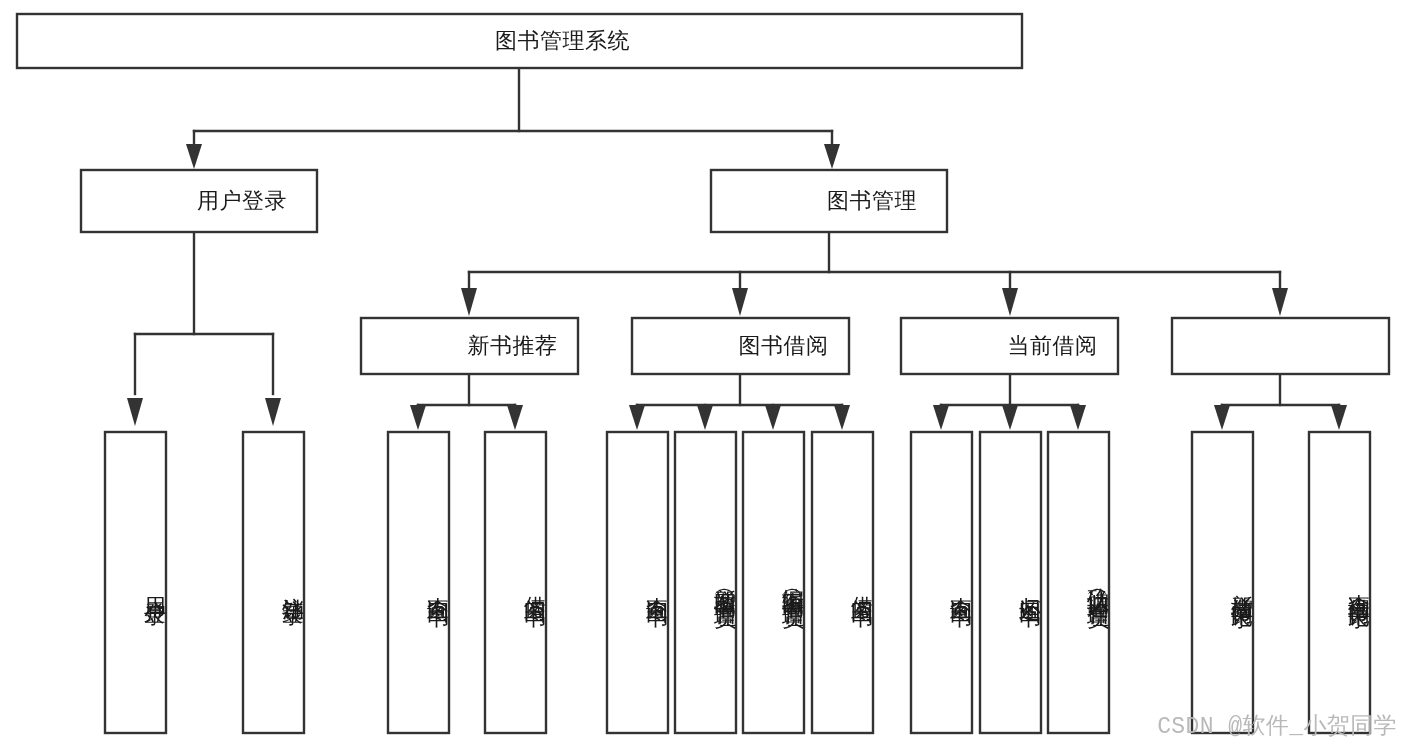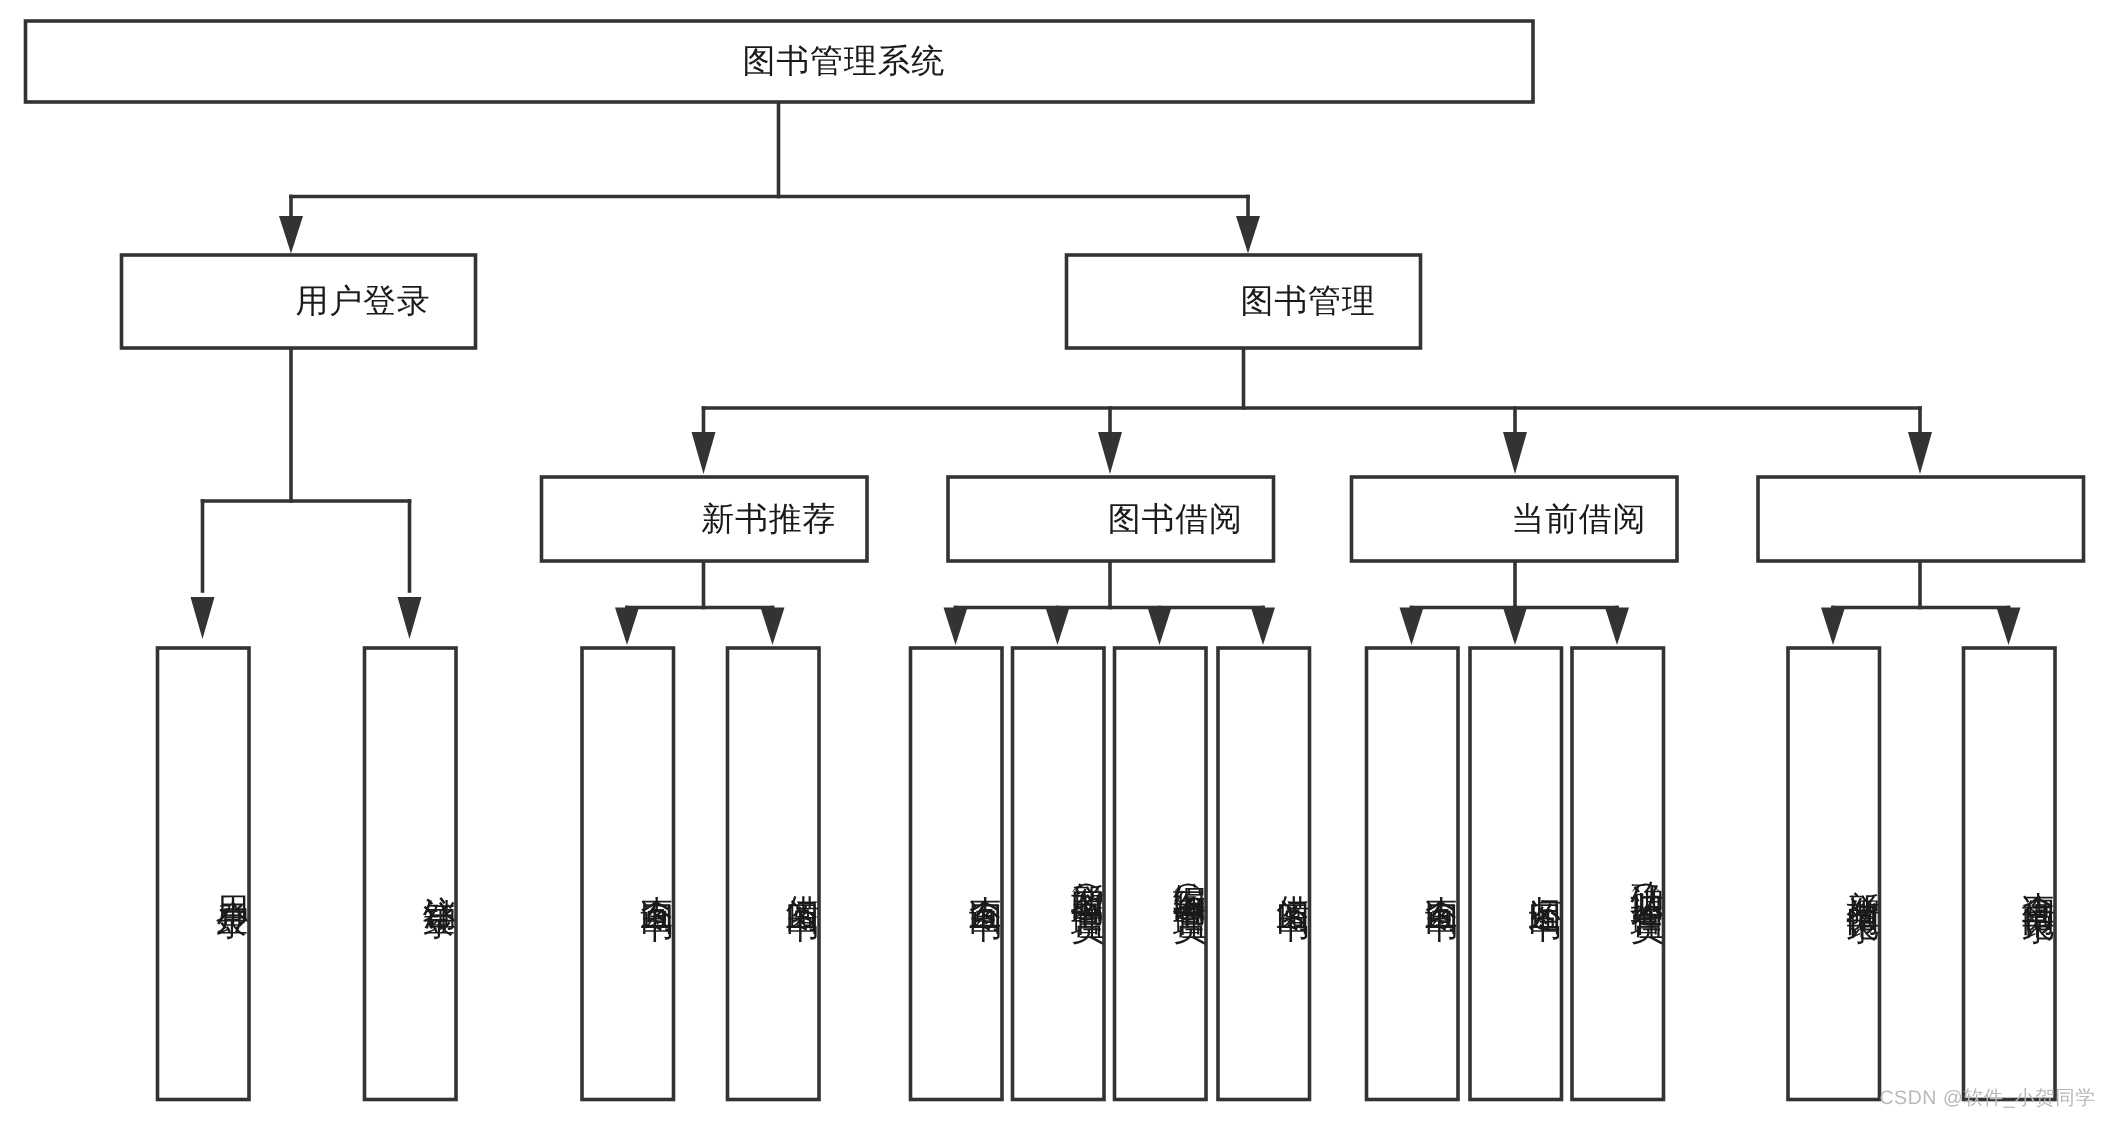--- a/index.html
+++ b/index.html
@@ -66,23 +66,23 @@
     box-sizing: border-box;
   }
   .label-v.tall {
     align-items: flex-start;
     padding-top: 2px;
   }
   .watermark {
     position: absolute;
     right: 8px;
     bottom: 6px;
-    font-size: 13px;
+    font-size: 23px;
     color: #b9b9b9;
-    font-family: Liberation Sans, sans-serif;
+    font-family: Liberation Mono, monospace;
     letter-spacing: 0.4px;
     white-space: nowrap;
   }
 </style>
 </head>
 <body>
 
 <div id="diagram-root">
 
   <svg class="flow" viewBox="0 0 1405 747" xmlns="http://www.w3.org/2000/svg">

